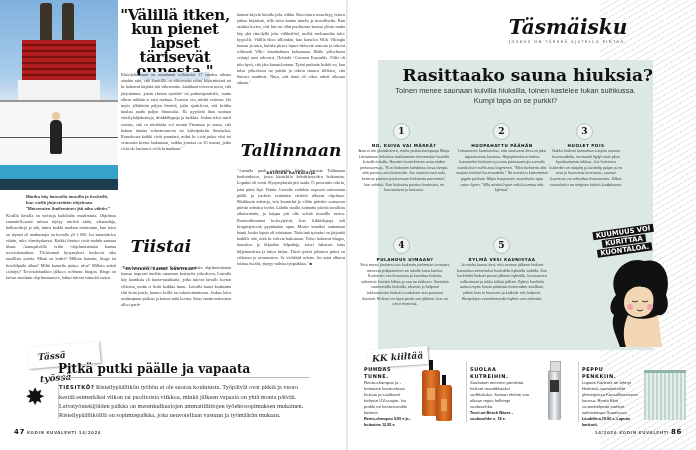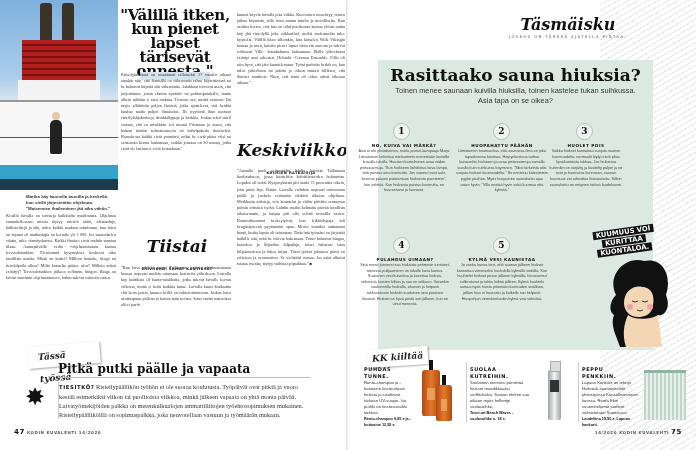--- a/index.html
+++ b/index.html
@@ -22,37 +22,37 @@
 .caption{position:absolute;left:26px;top:194px;width:90px;font:600 4.4px/6px "Liberation Sans",sans-serif;color:#333}
 .body{font:4.2px/6.2px "Liberation Serif",serif;color:#333;text-align:justify}
 .col1{position:absolute;left:6px;top:213px;width:110px}
 .col2{position:absolute;left:121px;top:72px;width:110px}
 .col3{position:absolute;left:237px;top:12px;width:108px}
 .pull{position:absolute;left:120px;top:8px;width:110px;text-align:center;font:900 15px/14px "DejaVu Serif",serif;color:#111;letter-spacing:-.3px}
 .pullbar{position:absolute;left:140px;top:72px;width:70px;height:8px;background:#d7e3ee}
 .script{font-family:"DejaVu Serif",serif;font-style:italic;font-weight:bold;color:#111}
 .section-h{position:absolute;text-align:center}
 .kicker{font:bold 3.6px/5px "DejaVu Sans",sans-serif;letter-spacing:.4px;color:#111}
-.tiistai{left:122px;top:236px;width:110px}
+.tiistai{left:106px;top:236px;width:110px}
 .keski{left:237px;top:140px;width:108px}
 .section-h .title{font-size:17px;line-height:20px;display:block}
 .tag{position:absolute;left:28px;top:344px;width:72px;height:22px;background:#fff;transform:rotate(-5deg);box-shadow:1px 1px 2px rgba(0,0,0,.35);font:italic bold 9px/22px "DejaVu Serif",serif;padding-left:10px}
 .pitka{position:absolute;left:58px;top:362px;font:900 12px/14px "DejaVu Serif",serif;color:#111}
 .hr{position:absolute;height:1px;background:#bbb}
 .star{position:absolute;left:25px;top:385px;font:24px/24px "DejaVu Sans",sans-serif;color:#111}
 .tiesitko{position:absolute;left:58px;top:382px;width:250px;font:6.3px/9px "Liberation Serif",serif;color:#333;border-left:1px solid #ccc;padding-left:0}
 .tiesitko b{font-family:"DejaVu Sans",sans-serif;font-size:5.3px;letter-spacing:.6px;color:#111}
 .folio{position:absolute;top:429px;font:bold 4px/6px "DejaVu Sans",sans-serif;letter-spacing:.6px;color:#555}
 .folio b{font-size:7px;color:#111}
 .stripes{position:absolute;right:0;top:0;width:96px;height:450px;background:repeating-linear-gradient(150deg,#fff 0 4px,#e4e8ec 4px 5px)}
 .mint{position:absolute;left:30px;top:60px;width:275px;height:290px;background:#dce9e3}
 .tasm{position:absolute;left:150px;top:15px;width:140px;text-align:center}
-.tasm .script{font-size:16px}
+.tasm .script{font-size:20px}
 .tasm .sub{font:3.8px/5px "DejaVu Sans",sans-serif;letter-spacing:1.4px;color:#555}
-.headline{position:absolute;left:30px;top:64px;width:275px;text-align:center;font:900 17px/22px "DejaVu Serif",serif;color:#111}
+.headline{position:absolute;left:30px;top:64px;width:275px;text-align:right;font:900 17px/22px "DejaVu Serif",serif;color:#111}
 .deckline{position:absolute;left:40px;top:86px;width:255px;text-align:center;font:7.4px/10px "Liberation Sans",sans-serif;color:#333}
 .num{position:absolute;width:17px;height:17px;border-radius:50%;border:1px solid #bbb;background:#eef4f0;text-align:center;font:900 9px/15px "DejaVu Serif",serif;color:#111}
 .tip{position:absolute;width:88px;text-align:center}
 .tip h4{font:bold 4.2px/7px "DejaVu Sans",sans-serif;letter-spacing:.5px;color:#111}
 .tip p{font:3.8px/5.6px "Liberation Sans",sans-serif;color:#444}
 .badge{position:absolute;left:246px;top:228px;transform:rotate(-8deg)}
 .badge span{display:block;background:#111;color:#fff;font:900 6.8px/8px "DejaVu Sans",sans-serif;padding:0 3px;margin-bottom:1px;width:max-content}
 .girl{position:absolute;left:258px;top:255px;width:64px;height:92px}
 .kk{position:absolute;left:20px;top:348px;width:60px;height:18px;background:#fff;transform:rotate(-4deg);box-shadow:1px 1px 2px rgba(0,0,0,.35);font:italic bold 9px/18px "DejaVu Serif",serif;padding-left:4px}
 .prod{position:absolute;top:366px}
@@ -91,21 +91,21 @@
   <div class="body col2" style="height:160px;overflow:hidden">Risteilykulttuuri on muuttunut sellaiseksi 17 vuoden aikana ainakin niin, että ihmisillä on vähemmän rahaa käytettävissä tai he haluavat käyttää sitä vähemmän. Asiakkaat toivovat usein, että järjestämme jotain ekstraa synttäri- tai polttariporukalle, mutta olkein mikään ei saisi maksaa. Teemme sen, minkä voimme. On myös yllättävän paljon ihmisiä, jotka ajattelevat, että heidän kuuluu saada paljon ilmaiseksi. He pyytävät ihan suoraan risteilylahjakortteja, drinkkilippuja ja karkkia. Joskus teksi mieli vastata, että en minäkään voi mennä Prismaan ja sanoa, että haluan tänään sedastreamerin tai kahvipaketin ilmaiseksi. Karaokessa kaikki eivät ymmärrä, miksi he eivät pääse viisi tai seitsemän kertaa laulamaan, vaikka jonossa on 30 nousta, jotka eivät ole laulaneet vielä kertaakaan."</div>
 
   <div class="section-h tiistai">
     <span class="title script">Tiistai</span>
     <span class="kicker">ERIVIIKKO, SAMAT KANTIKSET</span>
   </div>
   <div class="body" style="position:absolute;left:121px;top:265px;width:110px;height:70px;overflow:hidden">"Kun laiva yhdeltä saapui Tallinnaan, juoksin ohjelmaisännän kanssa nopeasti muihin ostamaan koristeita yökerhoon. Latvalla käy kantiksia eli kanta-asiakkaita, jotka tulevat laivalle kerran viikossa, mutta ei heitä kaikkia tunne. Laivalla kuusi kuukautta ehti kerta jotain, kunnes heillä on vakiotoimintonsa. Joskus laiva asiakaspuun pallean ja katsoa mitä kertua. Sotat vuotta mainoissa olleet parit-</div>
 
   <div class="body col3" style="height:124px;overflow:hidden">kunnat käyvät laivalla joka viikko. Kun toinen menehtyy, toinen jatkaa käymistä, sillä laiva tuntuu tutulta ja turvalliselta. Kun asiakas kertoo, että hän on ollut puolisonsa kanssa ylösin mutta käy yhä risteilyllä joka viikkotilatl, meiltä molemmilta tulee kyyneliä. Välillä itken silloinkin, kun katselen Vilile Vikingin kanssa ja näen, kuinka pienet lapset tärisevät onnesta ja tulevat rohkeasti Ville- kissahahmoa halaamaan. Illalla yökerhossa esiintyi uusi orkesteri, Helsinki -Cotonou Ensemble. Fiilis oli niin hyvä, että jäin kuuntelemaan. Työni parhaita hetkiä on, kun tulen yökerhoon tai pubiin ja oikein tunnen fiiliksen, että ihmiset nauttivat. Näen, että tämä oli oikea artisti oikeaan aikaan."</div>
   <div class="section-h keski">
-    <span class="title script">Keskiviikko</span>
+    <span class="title script">Tallinnaan</span>
     <span class="kicker">KRIISIEN RATKAISIJA</span>
   </div>
   <div class="body" style="position:absolute;left:237px;top:168px;width:108px;height:130px;overflow:hidden">"Aamulla puoli seitsemältä lähdin laivasta Tallinnaan koulutukseen, jossa käsiteltiin kriisitilanteiden hoitamista. Lopuksi oli tentti. Kysymyksistä piti saada 75 prosenttia oikein, jotta pääsi läpi. Pääsin. Laivalla vaihdoin nopeasti univormun päälle ja juoksin vetämään viidettä alkavaa ohjelmaa. Moikkasin artisteja, tein kuuntelut ja väliin päivitin seuraavan päivän artistien tiedot. Lähdin mailin kolmatta päivää tavallista aikaisemmin, ja kaipaa piti olla selvää tourailla varten. Konttorihommat keskeytyivät, kun leikkiohjaaja tuli hengästyneenä pyytämään apua. Menin tunniksi auttamaan häntä, koska lapsia oli toistataan. Tärkeintä työssäni on järjestää kaikille sitä, mitä he tulevat hakemaan. Toiset haluavat bingoa, karaokea ja kilpailua kilpailuja, toiset haluavat istua hiljaisuudessa ja lukea kirjaa. Tässä työssä jokainen päivä on erilainen ja arvaamaton. Se viehättää minua. Jos asiat alkavat toistaa itseään, täytyy vaihtaa työpaikkaa." ■</div>
 
   <div class="tag">Tässä työssä</div>
   <div class="pitka">Pitkä putki päälle ja vapaata</div>
   <div class="hr" style="left:58px;top:377px;width:252px"></div>
   <div class="star">✸</div>
   <div class="tiesitko">
     <b>TIESITKÖ?</b>
@@ -120,21 +120,21 @@
 <div class="gutter"></div>
 
 <div class="page right">
   <div class="stripes"></div>
   <div class="tasm">
     <div class="script">Täsmäisku</div>
     <div class="sub">JOSKUS ON TÄRKEÄ AJATELLA PINTAA.</div>
   </div>
   <div class="mint"></div>
   <div class="headline">Rasittaako sauna hiuksia?</div>
-  <div class="deckline">Toinen menee saunaan kuivilla hiuksilla, toinen kastelee tukan suihkussa. Asia tapa on se oikea?</div>
+  <div class="deckline">Toinen menee saunaan kuivilla hiuksilla, toinen kastelee tukan suihkussa. Kumpi tapa on se purkki?</div>
 
   <div class="num" style="left:45px;top:123px">1</div>
   <div class="tip" style="left:10px;top:142px;width:92px">
     <h4>NO, KUIVA VAI MÄRKÄ?</h4>
     <p>Asia ei ole yksioikoinen, mutta parturi-kampaaja Marja Liimatainen kehottaa mieluummin menemään lauteille kuivalla tukalla. Huusten kastelminen avaa niiden pintasuomuja. "Kun hiukseen kohdistuu kova lämpö, siitä poistuu aina kosteutta. Jos suomut ovat auki, kosteus pääsee poistumaan hiuksesta paremmin", hän selittää. Kun hiuksista poistuu kosteutta, ne haurastuvat ja kuivuvat.</p>
   </div>
 
   <div class="num" style="left:145px;top:123px">2</div>
   <div class="tip" style="left:108px;top:142px;width:92px">
     <h4>HUOPAHATTU PÄÄHÄN</h4>
@@ -201,15 +201,15 @@
   <div class="vsep" style="left:230px"></div>
   <div class="prod" style="left:234px;width:58px">
     <h5>PEPPU PENKKIIN.</h5>
     <p>Lapuan Kankurit on tehnyt Hvitträsk-saunatekstiilit yhteistyössä Kansallismuseon kanssa. Reeta Ekin suunnittelemat tuotteet valmistetaan Suomessa.</p>
     <p class="price">Laudeliina 15,90 e, Lapuan kankurit.</p>
   </div>
   <div class="towel"></div>
 
   <div class="folio" style="right:14px;text-align:right">
     <span>14/2020  KODIN KUVALEHTI</span>
-    <b>75</b>
+    <b>86</b>
   </div>
 </div>
 
 </body></html>

